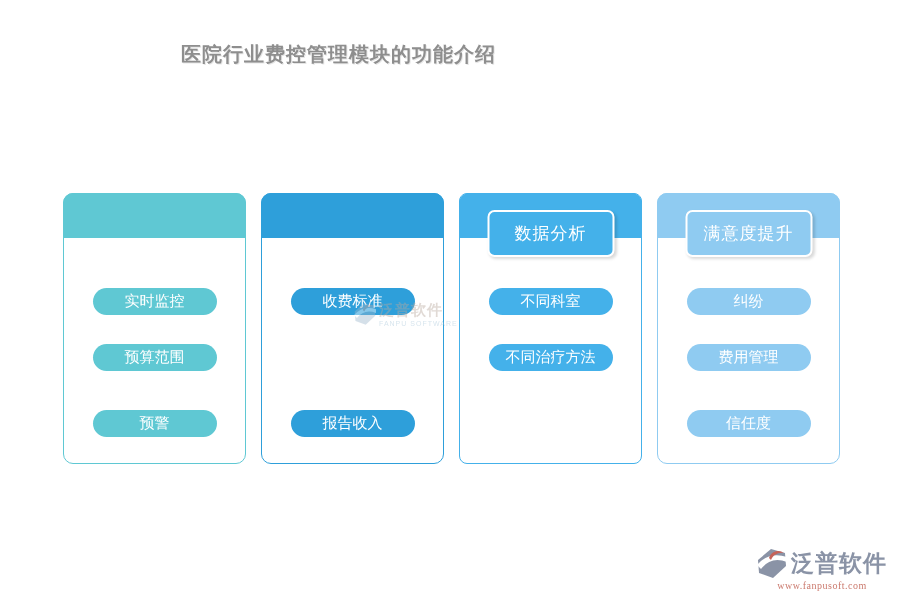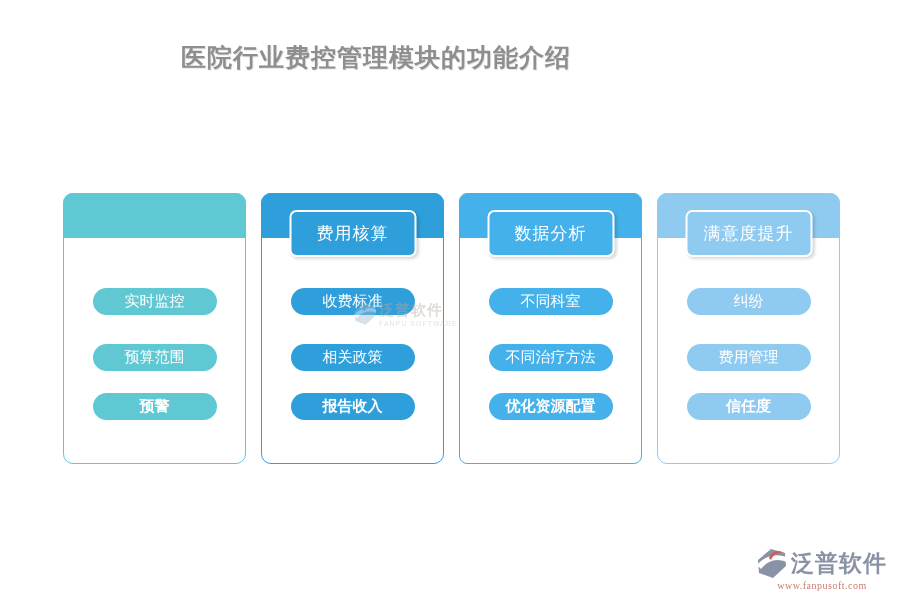--- a/index.html
+++ b/index.html
@@ -3,21 +3,21 @@
 <meta charset="utf-8">
 <style>
   html,body{margin:0;padding:0;background:#fff;}
   .canvas{
     position:relative;width:900px;height:600px;background:#ffffff;overflow:hidden;
     font-family:"Liberation Sans","DejaVu Sans",sans-serif;
   }
   .title{
     position:absolute;left:181px;top:41px;margin:0;
     font-family:"Liberation Serif","DejaVu Serif",serif;
-    font-size:25px;font-weight:bold;color:#8e8e8e;letter-spacing:1px;white-space:nowrap;
+    font-size:20px;font-weight:bold;color:#8e8e8e;letter-spacing:1px;white-space:nowrap;
     text-shadow:1px 1px 0 rgba(0,0,0,0.10);
   }
   .card{
     position:absolute;top:193px;width:181px;height:269px;background:#fff;
     border:1px solid var(--c);border-radius:10px;
   }
   .card.pos0{left:63px;} .card.pos1{left:261px;} .card.pos2{left:459px;border-radius:8px;} .card.pos3{left:657px;}
   .band{
     position:absolute;top:-1px;left:-1px;right:-1px;height:45px;
     background:var(--c);border-radius:10px 10px 0 0;
@@ -29,21 +29,21 @@
     display:flex;align-items:center;justify-content:center;
     color:#fff;font-size:17px;letter-spacing:1px;white-space:nowrap;
     box-shadow:2px 2px 3px rgba(0,0,0,0.15);
   }
   .pill{
     position:absolute;left:50%;transform:translateX(-50%);
     width:124px;height:27px;border-radius:18px;background:var(--c);
     display:flex;align-items:center;justify-content:center;
     color:#fff;font-size:15px;white-space:nowrap;
   }
-  .pill.p0{top:94px;} .pill.p1{top:150px;} .pill.p2{top:199px;font-weight:bold;}
+  .pill.p0{top:94px;} .pill.p1{top:150px;} .pill.p2{top:216px;}
   
   .watermark{
     position:absolute;left:354px;top:302px;display:flex;align-items:flex-start;gap:3px;
     opacity:0.42;pointer-events:none;
   }
   .wm-texts{display:flex;flex-direction:column;line-height:1;}
   .wm-name{font-size:15px;font-weight:bold;color:#b8a89d;letter-spacing:1px;}
   .wm-sub{font-size:7px;color:#9fc0d6;letter-spacing:1px;margin-top:3px;}
   
   .brand{position:absolute;right:13px;bottom:9px;text-align:center;}
@@ -66,36 +66,31 @@
 
   <div class="card pos0" style="--c: #5fc8d3;">
     <div class="band"></div>
     <div class="pill p0">实时监控</div>
     <div class="pill p1">预算范围</div>
     <div class="pill p2">预警</div>
   </div>
 
   <div class="card pos1" style="--c: #2e9fda;">
     <div class="band"></div>
-    <div class="hdr-btn">
-      <span>费用核算</span>
-    </div>
     <div class="pill p0">收费标准</div>
-    <div class="pill p1">相关政策</div>
     <div class="pill p2">报告收入</div>
   </div>
 
   <div class="card pos2" style="--c: #44b1ea;">
     <div class="band"></div>
     <div class="hdr-btn">
       <span>数据分析</span>
     </div>
     <div class="pill p0">不同科室</div>
     <div class="pill p1">不同治疗方法</div>
-    <div class="pill p2">优化资源配置</div>
   </div>
 
   <div class="card pos3" style="--c: #8fcbf1;">
     <div class="band"></div>
     <div class="hdr-btn">
       <span>满意度提升</span>
     </div>
     <div class="pill p0">纠纷</div>
     <div class="pill p1">费用管理</div>
     <div class="pill p2">信任度</div>

